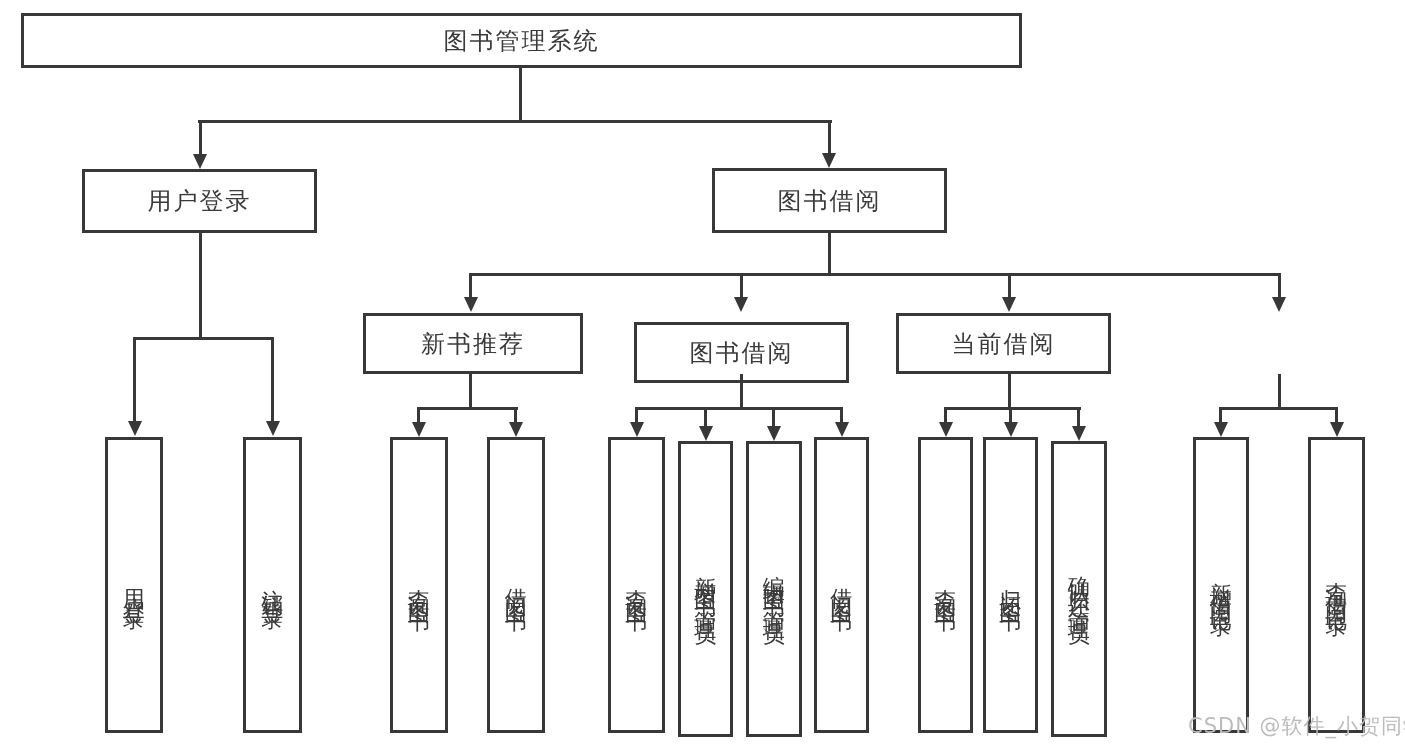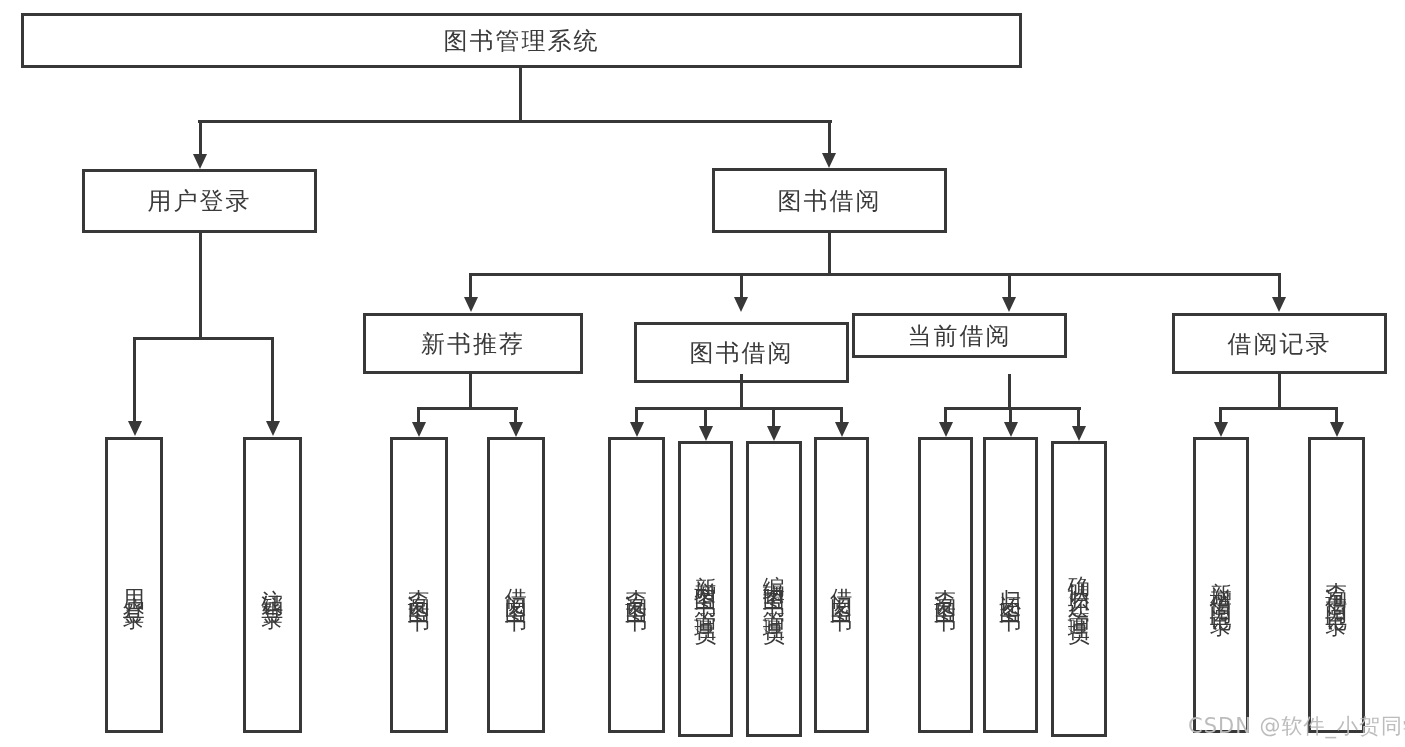--- a/index.html
+++ b/index.html
@@ -63,25 +63,22 @@
   <div class="ar" style="left:1002px;top:297px"></div>
   <div class="vl" style="left:1278px;top:273px;height:26px"></div>
   <div class="ar" style="left:1272px;top:297px"></div>
 
   <div class="node h" style="left:363px;top:313px;width:220px;height:61px">
     <span class="label">新书推荐</span>
   </div>
   <div class="node h" style="left:634px;top:322px;width:215px;height:61px">
     <span class="label">图书借阅</span>
   </div>
-  <div class="node h" style="left:852px;top:313px;width:215px;height:45px">
+  <div class="node h" style="left:896px;top:313px;width:215px;height:61px">
     <span class="label">当前借阅</span>
-  </div>
-  <div class="node h" style="left:1172px;top:313px;width:215px;height:61px">
-    <span class="label">借阅记录</span>
   </div>
 
   <div class="vl" style="left:469px;top:374px;height:35px"></div>
   <div class="hl" style="left:417px;top:407px;width:101px"></div>
   <div class="vl" style="left:417px;top:407px;height:16px"></div>
   <div class="ar" style="left:412px;top:422px"></div>
   <div class="vl" style="left:514px;top:407px;height:16px"></div>
   <div class="ar" style="left:509px;top:422px"></div>
 
   <div class="vl" style="left:740px;top:374px;height:35px"></div>

